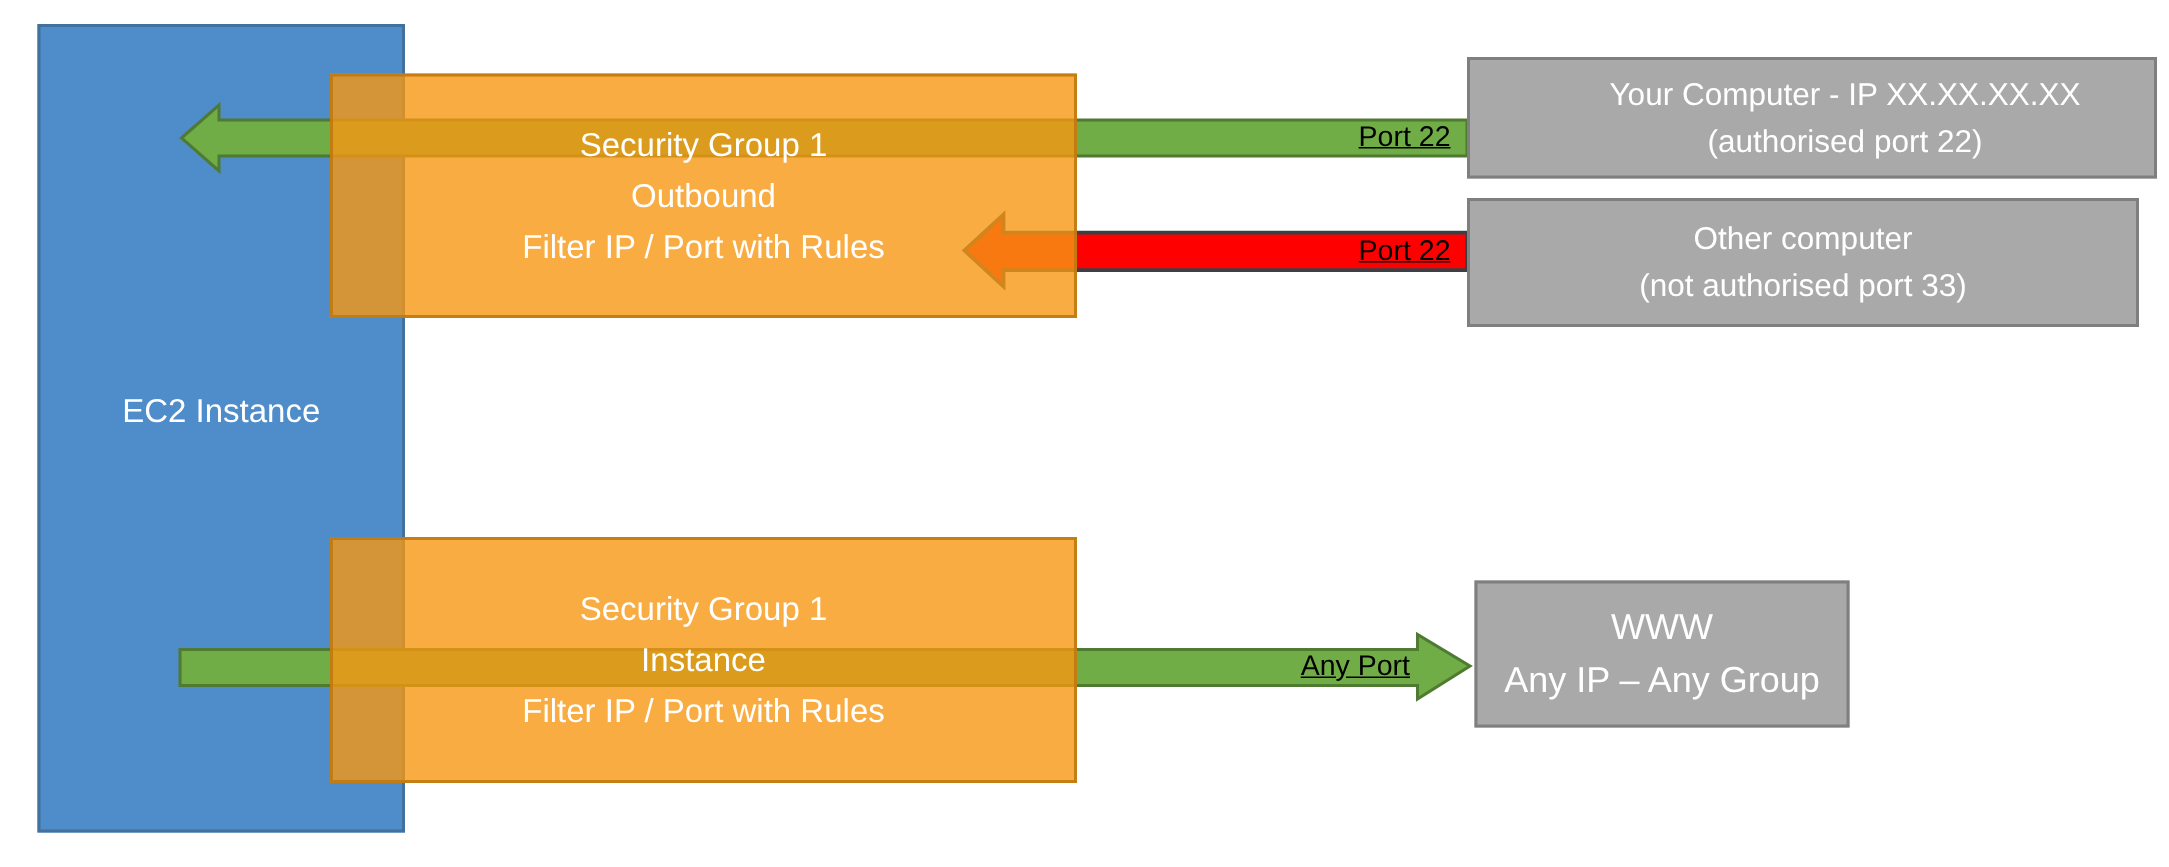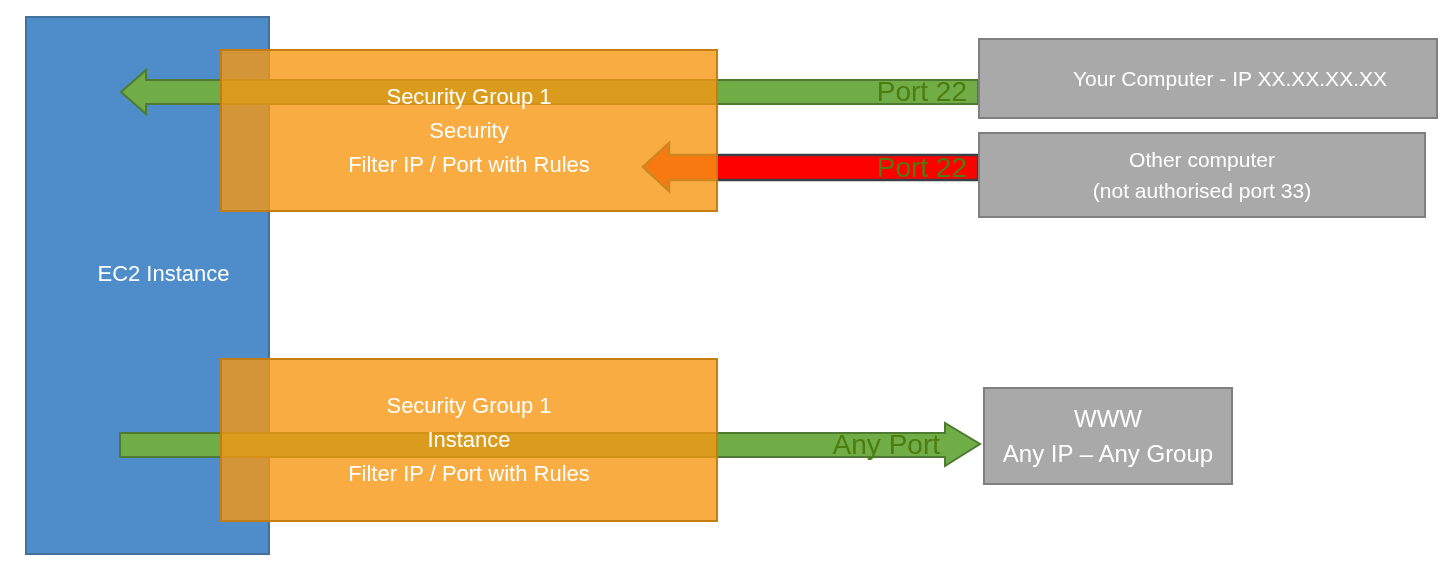--- a/index.html
+++ b/index.html
@@ -14,21 +14,21 @@
   .box { position: absolute; box-sizing: border-box; color: #ffffff; text-align: center; }
 
   
   .ec2 {
     left: 25px; top: 16px; width: 245px; height: 539px;
     background: #4e8cca;
     border: 2px solid #41719c;
     z-index: 1;
   }
   .ec2 .label {
-    position: absolute; top: 240px; left: 16px; width: 100%;
+    position: absolute; top: 240px; left: 0; width: 100%;
     font-size: 22px; line-height: 31px;
   }
 
   
   .arrows { position: absolute; left: 0; top: 0; z-index: 2; }
   .green-arrow { fill: #70ad47; stroke: #4e7b31; stroke-width: 2; }
   .red-arrow   { fill: #ff0000; stroke: #3a4046; stroke-width: 2.5; }
 
   
   .sg {
@@ -50,22 +50,23 @@
     font-size: 21px; line-height: 31px;
   }
   .gray.your-computer  { left: 978px; top: 38px;  width: 460px; height: 81px; padding-left: 44px; }
   .gray.other-computer { left: 978px; top: 132px; width: 448px; height: 86px; }
   .gray.www            { left: 983px; top: 387px; width: 250px; height: 98px;
                          font-size: 24px; line-height: 35px; }
 
   
   .arrow-label {
     position: absolute; z-index: 5;
-    color: #4d7c0f; font-size: 28px; text-align: right;
+    color: #000000; font-size: 19px; text-align: right;
     white-space: nowrap;
+    text-decoration: underline;
   }
   .arrow-label.port22-green { left: 840px; top: 80px;  width: 127px; height: 24px; line-height: 24px; }
   .arrow-label.port22-red   { left: 840px; top: 155px; width: 127px; height: 25px; line-height: 25px; }
   .arrow-label.any-port     { left: 800px; top: 433px; width: 140px; height: 32px; line-height: 24px; }
 </style>
 </head>
 <body>
 
 <div class="canvas">
 
@@ -76,32 +77,33 @@
   </div>
 
   <svg class="arrows" width="1446" height="578" viewBox="0 0 1446 578">
     <polygon class="green-arrow" points="121,92 146,70 146,80 978,80 978,104 146,104 146,114"></polygon>
     <polygon class="red-arrow" points="643,167 669,143 669,155 978,155 978,180 669,180 669,191"></polygon>
     <polygon class="green-arrow" points="120,433 945,433 945,423 980,444 945,466 945,457 120,457"></polygon>
   </svg>
 
   <div class="box sg inbound">
     <div>Security Group 1</div>
-    <div>Security</div>
+    <div>Outbound</div>
     <div>Filter IP / Port with Rules</div>
   </div>
 
   <div class="box sg outbound">
     <div>Security Group 1</div>
     <div>Instance</div>
     <div>Filter IP / Port with Rules</div>
   </div>
 
   <div class="box gray your-computer">
     <div>Your Computer - IP XX.XX.XX.XX</div>
+    <div>(authorised port 22)</div>
   </div>
 
   <div class="box gray other-computer">
     <div>Other computer</div>
     <div>(not authorised port 33)</div>
   </div>
 
   <div class="box gray www">
     <div>WWW</div>
     <div>Any IP – Any Group</div>

